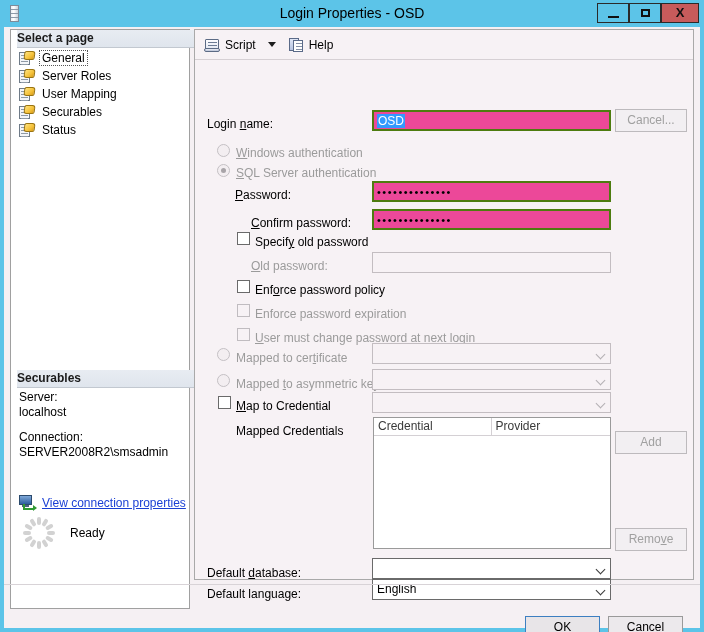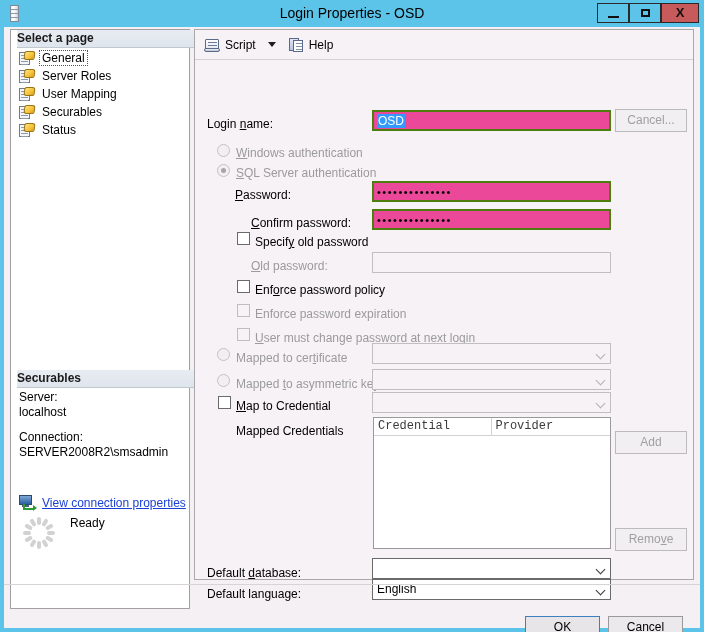--- a/index.html
+++ b/index.html
@@ -180,21 +180,21 @@
   }
   #pc-icon .arrow::after {
     content: ""; position: absolute; right: -3px; bottom: -3px;
     border-left: 4px solid #2f9a33; border-top: 3px solid transparent; border-bottom: 3px solid transparent;
   }
   #conn-link {
     font-size: 12px; color: #1a3fd4; text-decoration: underline; cursor: pointer;
   }
   #progress-body {
     position: absolute; left: 0; top: 486px; width: 100%;
-    display: flex; align-items: flex-start;
+    display: flex; align-items: center;
   }
   #spinner {
     position: relative; width: 34px; height: 34px; margin-left: 11px; flex: 0 0 auto;
   }
   #spinner .seg {
     position: absolute; left: 15px; top: 1px;
     width: 4px; height: 8px; border-radius: 2px;
     background: #d2d2d2;
     transform-origin: 2px 16px;
   }
@@ -310,21 +310,21 @@
   }
   .combo.dis .chev { border-color: #b4b0b4; }
   
   #cred-list {
     position: absolute; left: 178px; top: 356px;
     width: 238px; height: 132px;
     background: #ffffff;
     border: 1px solid #9a9a9a;
     box-sizing: border-box;
   }
-  #cred-head { display: flex; height: 18px; font-family: Liberation Mono, monospace; }
+  #cred-head { display: flex; height: 18px; }
   .cred-col {
     background: #ffffff;
     border-right: 1px solid #d4d0d4;
     border-bottom: 1px solid #d4d0d4;
     box-sizing: border-box;
     font-size: 12px; line-height: 17px;
     padding-left: 4px;
     color: #3a3a3a;
   }
   #cred-col-0 { width: 118px; }

